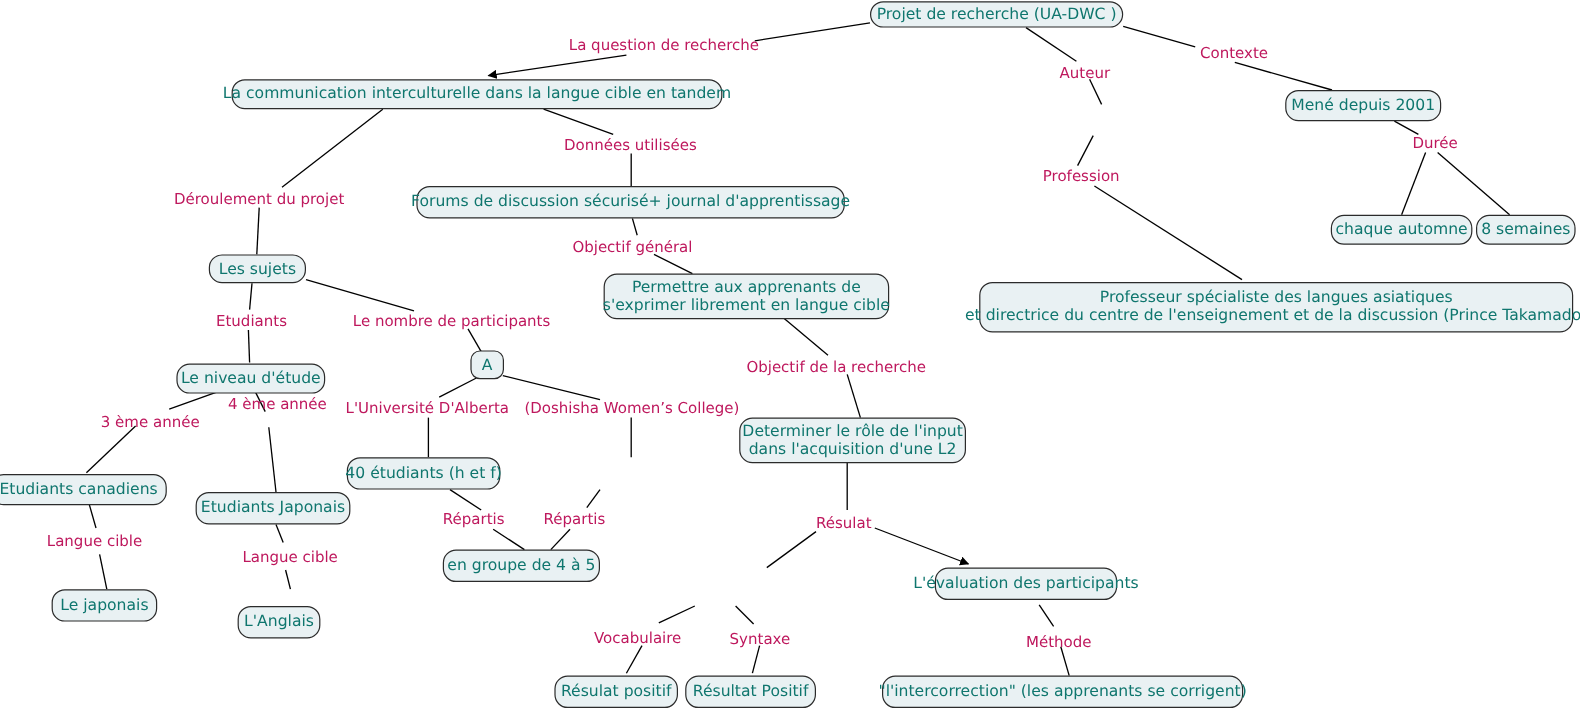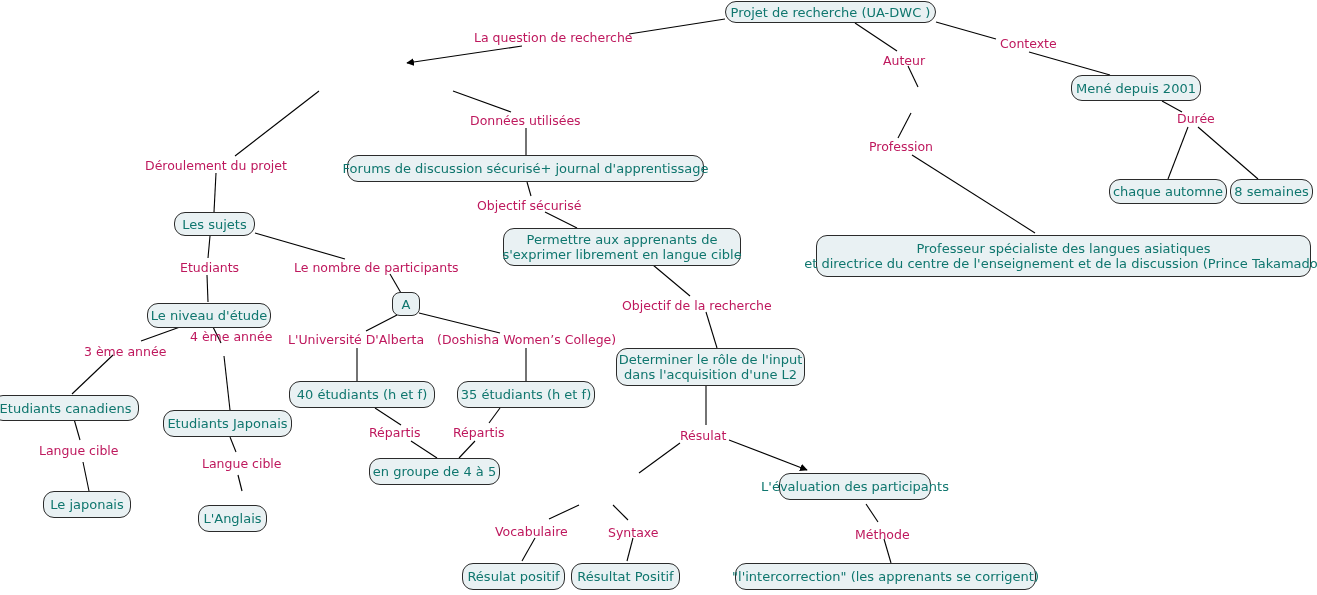--- a/index.html
+++ b/index.html
@@ -138,20 +138,21 @@
       <line x1="613" y1="505" x2="628" y2="520"></line>
       <line x1="633" y1="538" x2="627" y2="561"></line>
 
       <line x1="866" y1="504" x2="878" y2="522"></line>
       <line x1="884" y1="539" x2="891" y2="563"></line>
     </g>
   </svg>
 
   <div class="node" style="left:725px; top:1px; width:211px; height:22px;">Projet de recherche (UA-DWC )</div>
 
+  <div class="node" style="left:193px; top:66px; width:409px; height:25px;">La communication interculturelle dans la langue cible en tandem</div>
 
 
   <div class="node" style="left:1071px; top:75px; width:130px; height:26px;">Mené depuis 2001</div>
 
   <div class="node" style="left:347px; top:155px; width:357px; height:27px;">Forums de discussion sécurisé+ journal d'apprentissage</div>
 
   <div class="node" style="left:1109px; top:179px; width:118px; height:25px;">chaque automne</div>
 
   <div class="node" style="left:1230px; top:179px; width:83px; height:25px;">8 semaines</div>
 
@@ -163,23 +164,22 @@
   <div class="node" style="left:816px; top:235px; width:495px; height:42px;">Professeur spécialiste des langues asiatiques
 et directrice du centre de l'enseignement et de la discussion (Prince Takamado)</div>
 
   <div class="node small" style="left:392px; top:292px; width:28px; height:24px;">A</div>
 
   <div class="node" style="left:147px; top:303px; width:124px; height:25px;">Le niveau d'étude</div>
 
   <div class="node" style="left:616px; top:348px; width:189px; height:38px;">Determiner le rôle de l'input
 dans l'acquisition d'une L2</div>
 
-  <div class="node" style="left:289px; top:381px; width:146px; height:27px;">40 étudiants (h et f)</div>
-
-  <div class="node" style="left:457px; top:381px; width:138px; height:27px;">35 étudiants (h et f)</div>
+  <div class="node" style="left:289px; top:381px; width:128px; height:27px;">40 étudiants (h et f)</div>
+
 
   <div class="node" style="left:-8px; top:395px; width:147px; height:26px;">Etudiants canadiens</div>
 
   <div class="node" style="left:163px; top:410px; width:129px; height:27px;">Etudiants Japonais</div>
 
   <div class="node" style="left:369px; top:458px; width:131px; height:27px;">en groupe de 4 à 5</div>
 
 
   <div class="node" style="left:779px; top:473px; width:152px; height:27px;">L'évaluation des participants</div>
 
@@ -200,21 +200,21 @@
   <div class="link-label" style="left:1000px; top:37px;">Contexte</div>
 
   <div class="link-label" style="left:1177px; top:112px;">Durée</div>
 
   <div class="link-label" style="left:470px; top:114px;">Données utilisées</div>
 
   <div class="link-label" style="left:145px; top:159px;">Déroulement du projet</div>
 
   <div class="link-label" style="left:869px; top:140px;">Profession</div>
 
-  <div class="link-label" style="left:477px; top:199px;">Objectif sécurisé</div>
+  <div class="link-label" style="left:477px; top:199px;">Objectif général</div>
 
   <div class="link-label" style="left:180px; top:261px;text-align:right;">Etudiants</div>
 
   <div class="link-label" style="left:294px; top:261px;">Le nombre de participants</div>
 
   <div class="link-label" style="left:622px; top:299px;">Objectif de la recherche</div>
 
   <div class="link-label" style="left:84px; top:345px;">3 ème année</div>
 
   <div class="link-label" style="left:190px; top:330px;">4 ème année</div>

